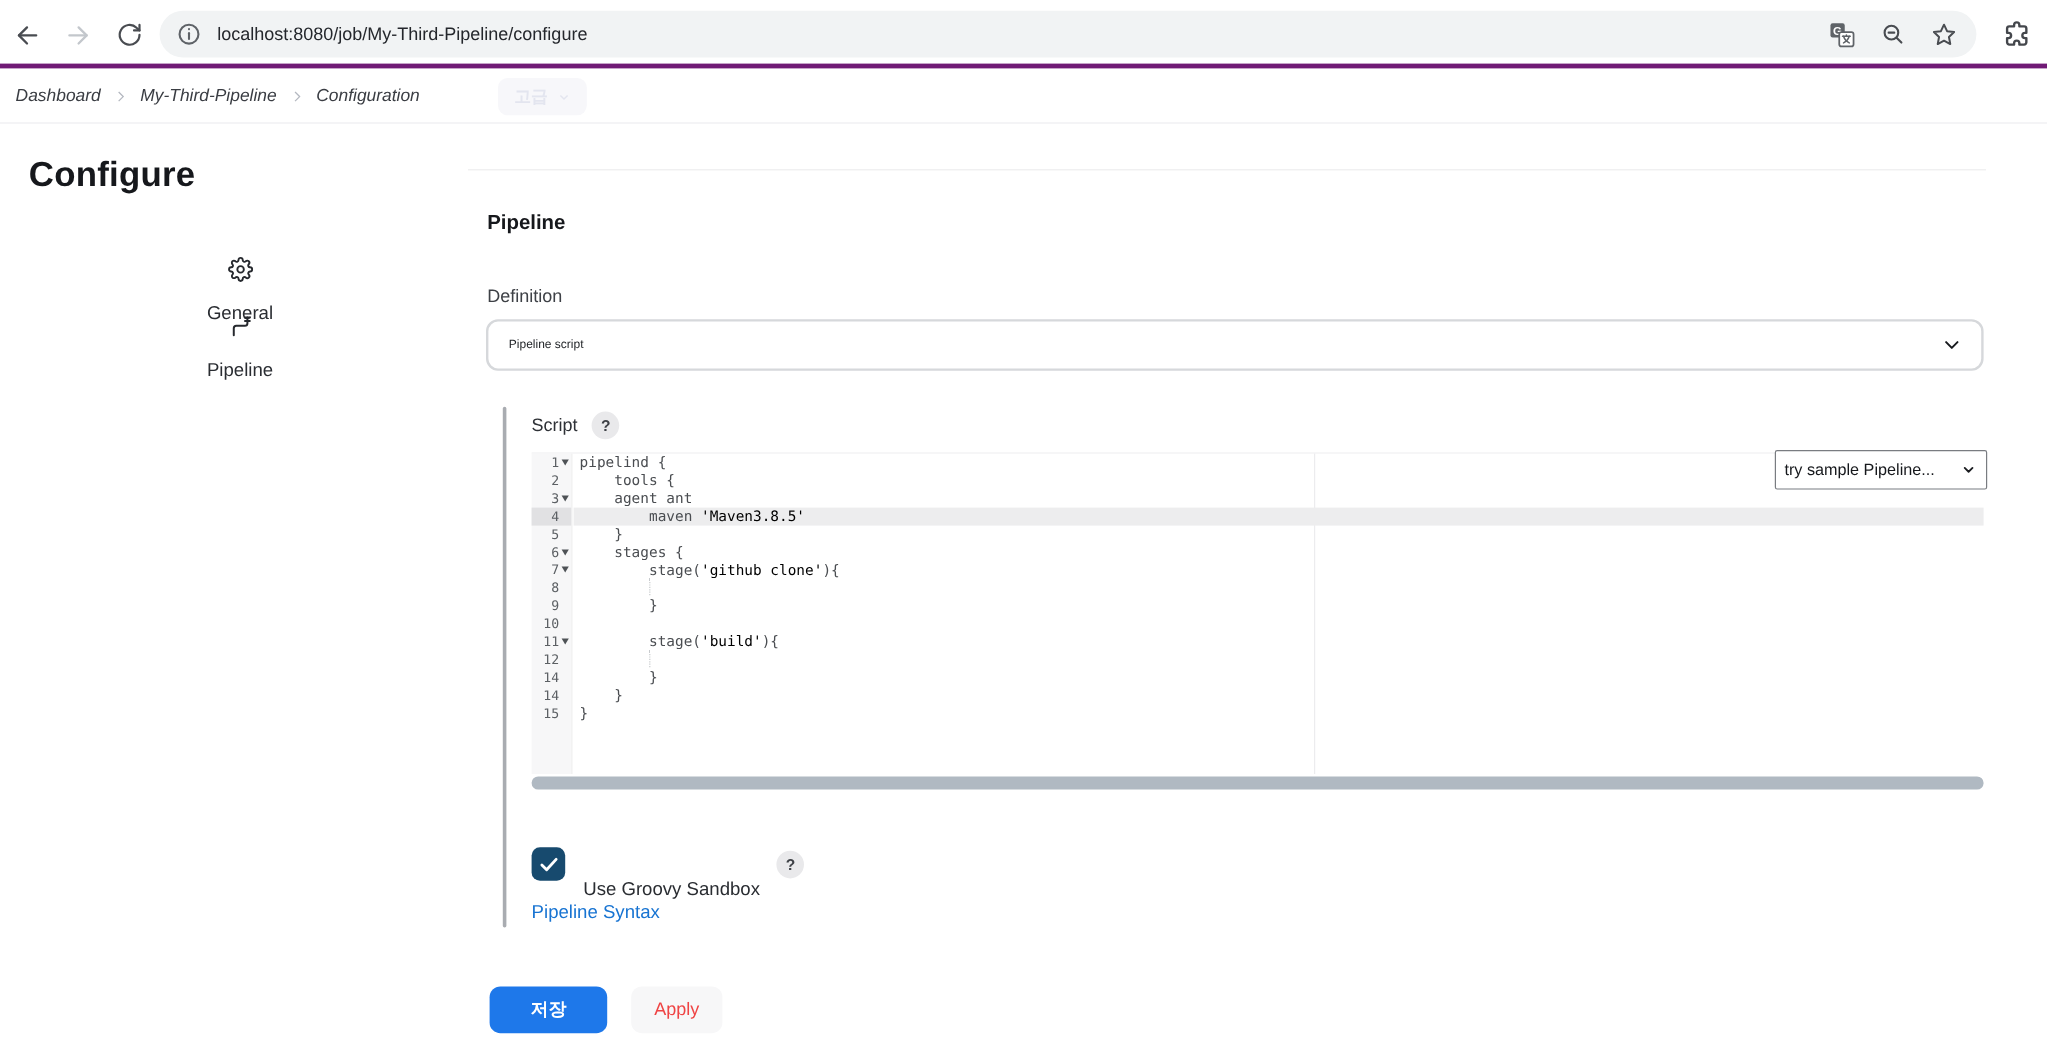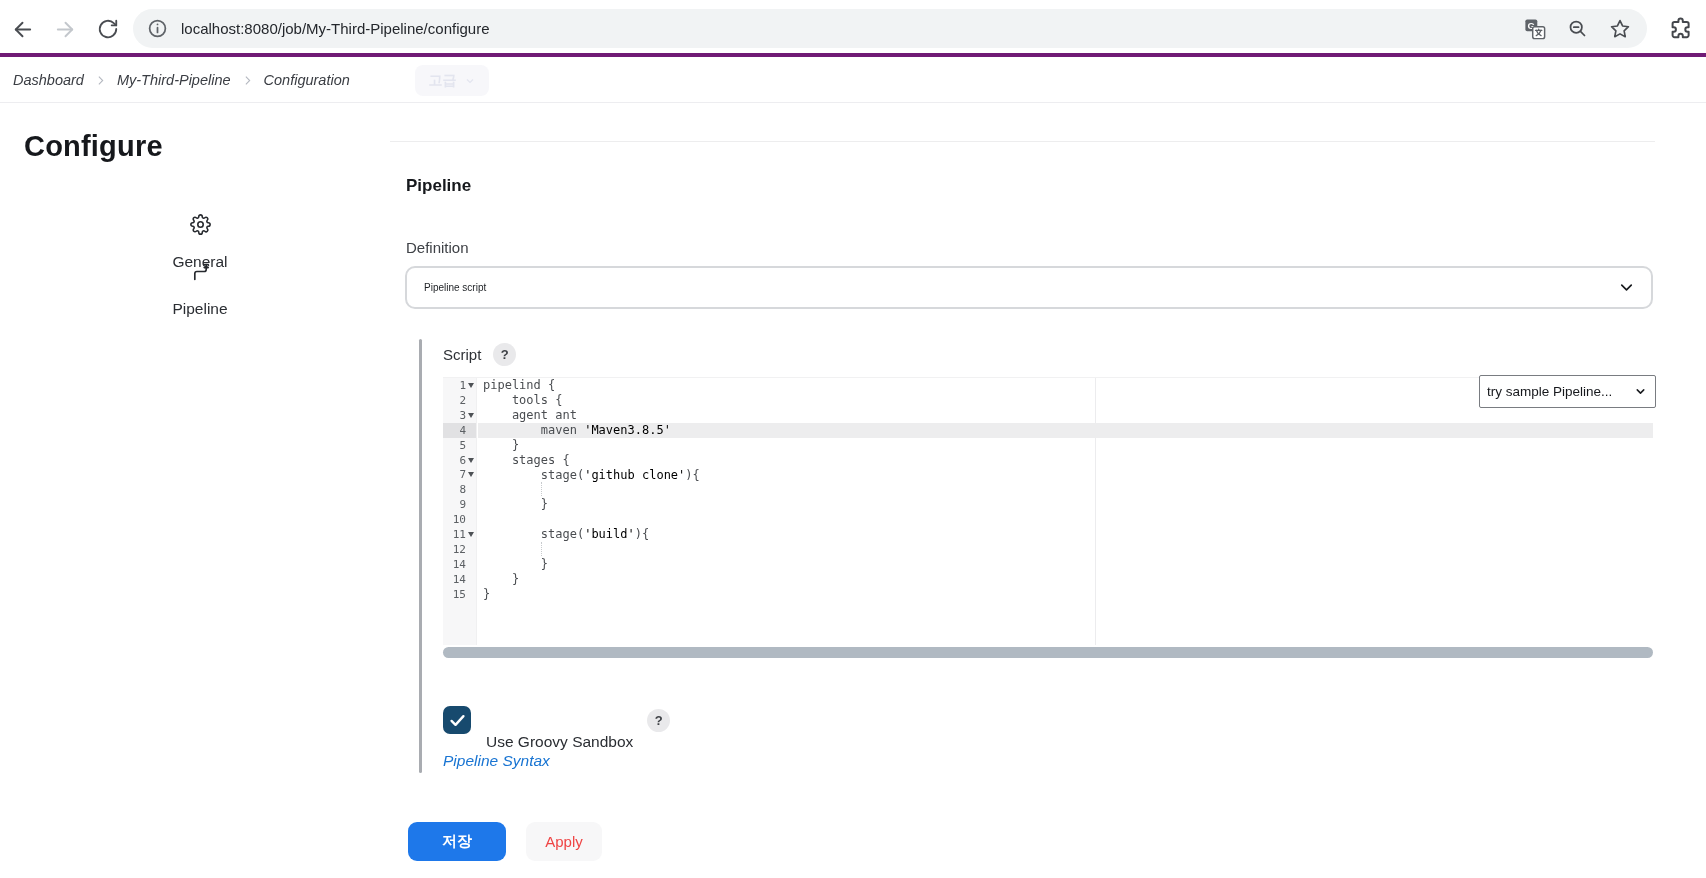--- a/index.html
+++ b/index.html
@@ -89,21 +89,21 @@
 
   .hscrollbar { position:absolute; left:443px; top:647px; width:1210px; height:11px;
                 border-radius:6px; background:#b0b9c2; cursor:grab; }
 
   .sandbox-row { position:absolute; left:443px; top:689px; display:flex; align-items:center; }
   .checkbox { width:28px; height:28px; border-radius:7px; background:#174a6e;
               display:flex; align-items:center; justify-content:center; cursor:pointer; }
   .sandbox-label { font-size:15.5px; color:#2a2d32; margin-left:15px; margin-right:14px;margin-top:44px; }
 
   .syntax-link { position:absolute; left:443px; top:752px; font-size:15.5px;
-                 color:#1874d2; cursor:pointer;font-style:italic; }
+                 color:#1874d2; cursor:pointer; }
 
   .btn-save { position:absolute; left:408px; top:822px; width:98px; height:39px;
               border-radius:9px; background:#1e78ea; color:#fff; font-weight:bold;
               font-size:15px; display:flex; align-items:center; justify-content:center;
               border:none; cursor:pointer; font-family:inherit; }
   .btn-apply { position:absolute; left:526px; top:822px; width:76px; height:39px;
                border-radius:9px; background:#f7f7f8; color:#ef4444; font-size:15px;
                display:flex; align-items:center; justify-content:center;
                border:none; cursor:pointer; font-family:inherit;text-align:right; }
 </style>

